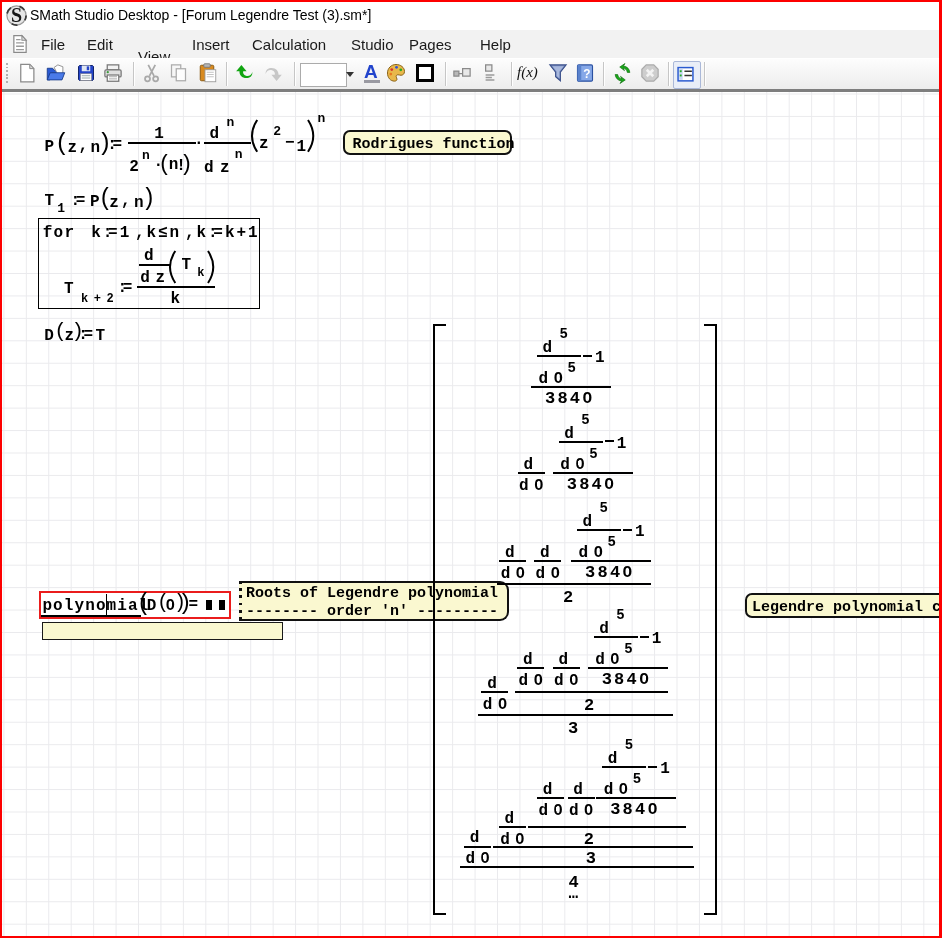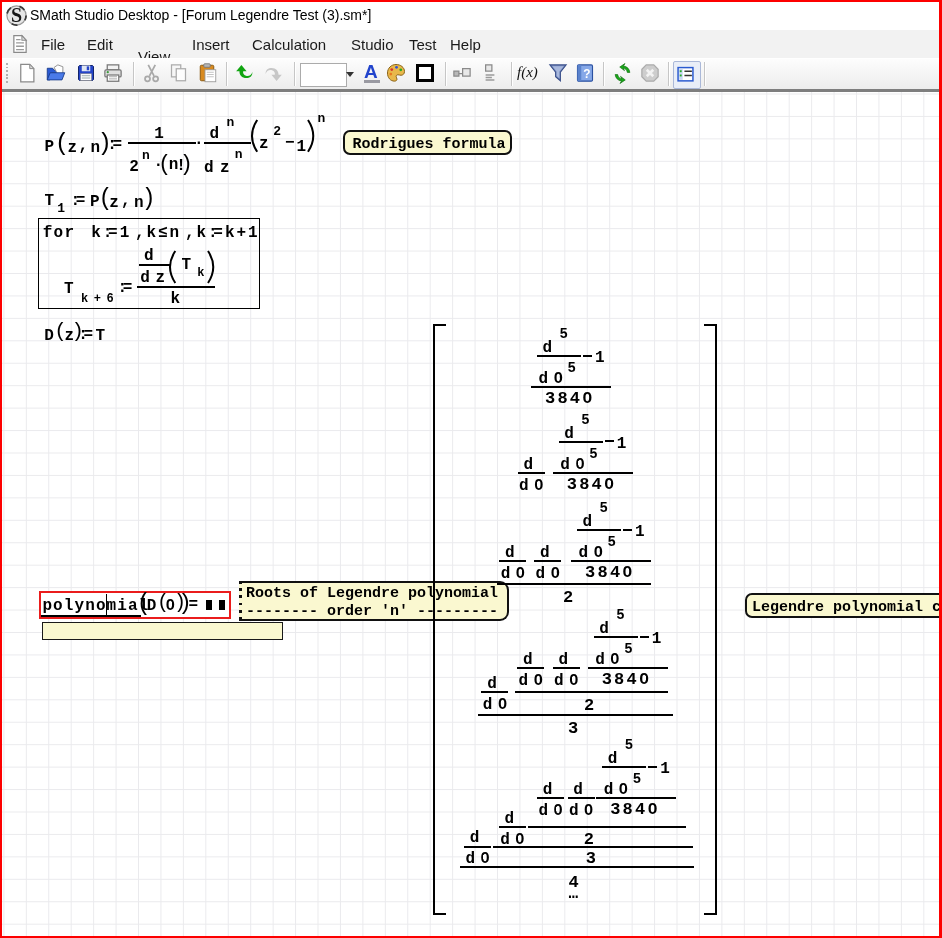--- a/index.html
+++ b/index.html
@@ -27,22 +27,22 @@
 <path d="M2.5 1.5h7.2l3.8 4v11H2.5z" fill="#fff" stroke="#8a8a8a" stroke-width="1.1"></path>
 <path d="M9.7 1.5l3.8 4H9.7z" fill="#e0e0e0" stroke="#8a8a8a" stroke-width="0.9"></path>
 <path d="M4.5 5h4M4.5 8h7M4.5 11h7M4.5 14h7" stroke="#9a9a9a" stroke-width="1.2"></path>
 </svg>
 <div class="ui15" style="left:41px;top:37px;">File</div>
 <div class="ui15" style="left:87px;top:37px;">Edit</div>
 <div class="ui15" style="left:138px;top:37px;margin-top:12px;">View</div>
 <div class="ui15" style="left:192px;top:37px;">Insert</div>
 <div class="ui15" style="left:252px;top:37px;">Calculation</div>
 <div class="ui15" style="left:351px;top:37px;">Studio</div>
-<div class="ui15" style="left:409px;top:37px;">Test</div>
-<div class="ui15" style="left:450px;top:37px;">Help</div>
+<div class="ui15" style="left:409px;top:37px;">Pages</div>
+<div class="ui15" style="left:480px;top:37px;">Help</div>
 <div style="position:absolute;left:2px;top:58px;width:937px;height:31px;background:linear-gradient(#fdfdfd,#ececec);border-top:1px solid #fff"></div>
 <div style="position:absolute;left:6px;top:63.0px;width:1.8px;height:1.8px;background:#b0b0b0"></div>
 <div style="position:absolute;left:6px;top:66.6px;width:1.8px;height:1.8px;background:#b0b0b0"></div>
 <div style="position:absolute;left:6px;top:70.2px;width:1.8px;height:1.8px;background:#b0b0b0"></div>
 <div style="position:absolute;left:6px;top:73.8px;width:1.8px;height:1.8px;background:#b0b0b0"></div>
 <div style="position:absolute;left:6px;top:77.4px;width:1.8px;height:1.8px;background:#b0b0b0"></div>
 <div style="position:absolute;left:6px;top:81.0px;width:1.8px;height:1.8px;background:#b0b0b0"></div>
 <div style="position:absolute;left:133.3px;top:62px;width:1px;height:24px;background:#c6c6c6;border-right:1px solid #fff"></div>
 <div style="position:absolute;left:226.4px;top:62px;width:1px;height:24px;background:#c6c6c6;border-right:1px solid #fff"></div>
 <div style="position:absolute;left:294.4px;top:62px;width:1px;height:24px;background:#c6c6c6;border-right:1px solid #fff"></div>
@@ -179,35 +179,35 @@
     </svg>
 <div class="m16" style="left:259.1px;top:136.2px;">z</div>
 <div class="m13" style="left:273.2px;top:125.2px;">2</div>
 <div class="m16" style="left:285.1px;top:134.9px;">−</div>
 <div class="m16" style="left:296.6px;top:138.8px;">1</div>
 <svg style="position:absolute;left:306.5px;top:119.3px;overflow:visible" width="7.2" height="33.8">
       <path d="M1,1 Q11.5,16.9 1,32.8" fill="none" stroke="#000" stroke-width="2"></path>
     </svg>
 <div class="m13" style="left:317.5px;top:111.9px;">n</div>
 <div style="position:absolute;left:342.9px;top:129.6px;width:169.5px;height:25.2px;background:#faf8d0;border:2px solid #111;border-radius:7px;box-sizing:border-box"></div>
-<div class="m15" style="left:352.6px;top:136.5px;">Rodrigues formula</div>
+<div class="m15" style="left:352.6px;top:136.5px;">Rodrigues function</div>
 <div class="m16" style="left:44.4px;top:193.2px;">T</div>
 <div class="m13" style="left:57.3px;top:202.2px;">1</div>
 <div class="m16" style="left:70.6px;top:192.6px">:<span style="margin-left:-4.4px">=</span></div>
 <div class="m16" style="left:90px;top:193.6px;">P</div>
 <div style="position:absolute;left:98.5px;top:188.1px;font:normal 23.2px 'Liberation Mono';line-height:1;color:#000">(</div>
 <div class="m16" style="left:109.3px;top:195.4px;">z</div>
 <div class="m16" style="left:120.9px;top:193.3px;">,</div>
 <div class="m16" style="left:133.9px;top:195.4px;">n</div>
 <div style="position:absolute;left:141.8px;top:188.1px;font:normal 23.2px 'Liberation Mono';line-height:1;color:#000">)</div>
 <div style="position:absolute;left:38.4px;top:218.4px;width:221.2px;height:90.4px;border:1.6px solid #000;box-sizing:border-box"></div>
 <div class="m16" style="left:42.8px;top:224.5px;letter-spacing:1.2px">for</div>
 <div class="m16" style="left:91.2px;top:224.5px;letter-spacing:1.9px;word-spacing:-7.6px">k:<span style="margin-left:-6.1px">=</span>1 ,k≤n ,k:<span style="margin-left:-6.1px">=</span>k+1</div>
 <div class="m16" style="left:63.9px;top:280.6px;">T</div>
-<div class="m12" style="left:81px;top:292.5px;word-spacing:-1.6px">k + 6</div>
+<div class="m12" style="left:81px;top:292.5px;word-spacing:-1.6px">k + 2</div>
 <div class="m16" style="left:117.6px;top:279.8px">:<span style="margin-left:-4.4px">=</span></div>
 <div class="m16" style="left:144.1px;top:248px;">d</div>
 <div style="position:absolute;left:139px;top:263.9px;width:31px;height:2px;background:#000"></div>
 <div class="m16" style="left:140.2px;top:270.3px;word-spacing:-4px">d z</div>
 <svg style="position:absolute;left:169.9px;top:249.9px;overflow:visible" width="7.3" height="34.0">
       <path d="M5.3,1 Q-5.3,17.0 5.3,33.0" fill="none" stroke="#000" stroke-width="2"></path>
     </svg>
 <div class="m16" style="left:181.6px;top:256.8px;">T</div>
 <div class="m12" style="left:197.2px;top:267.4px;">k</div>
 <svg style="position:absolute;left:207.2px;top:249.9px;overflow:visible" width="7.3" height="34.0">

